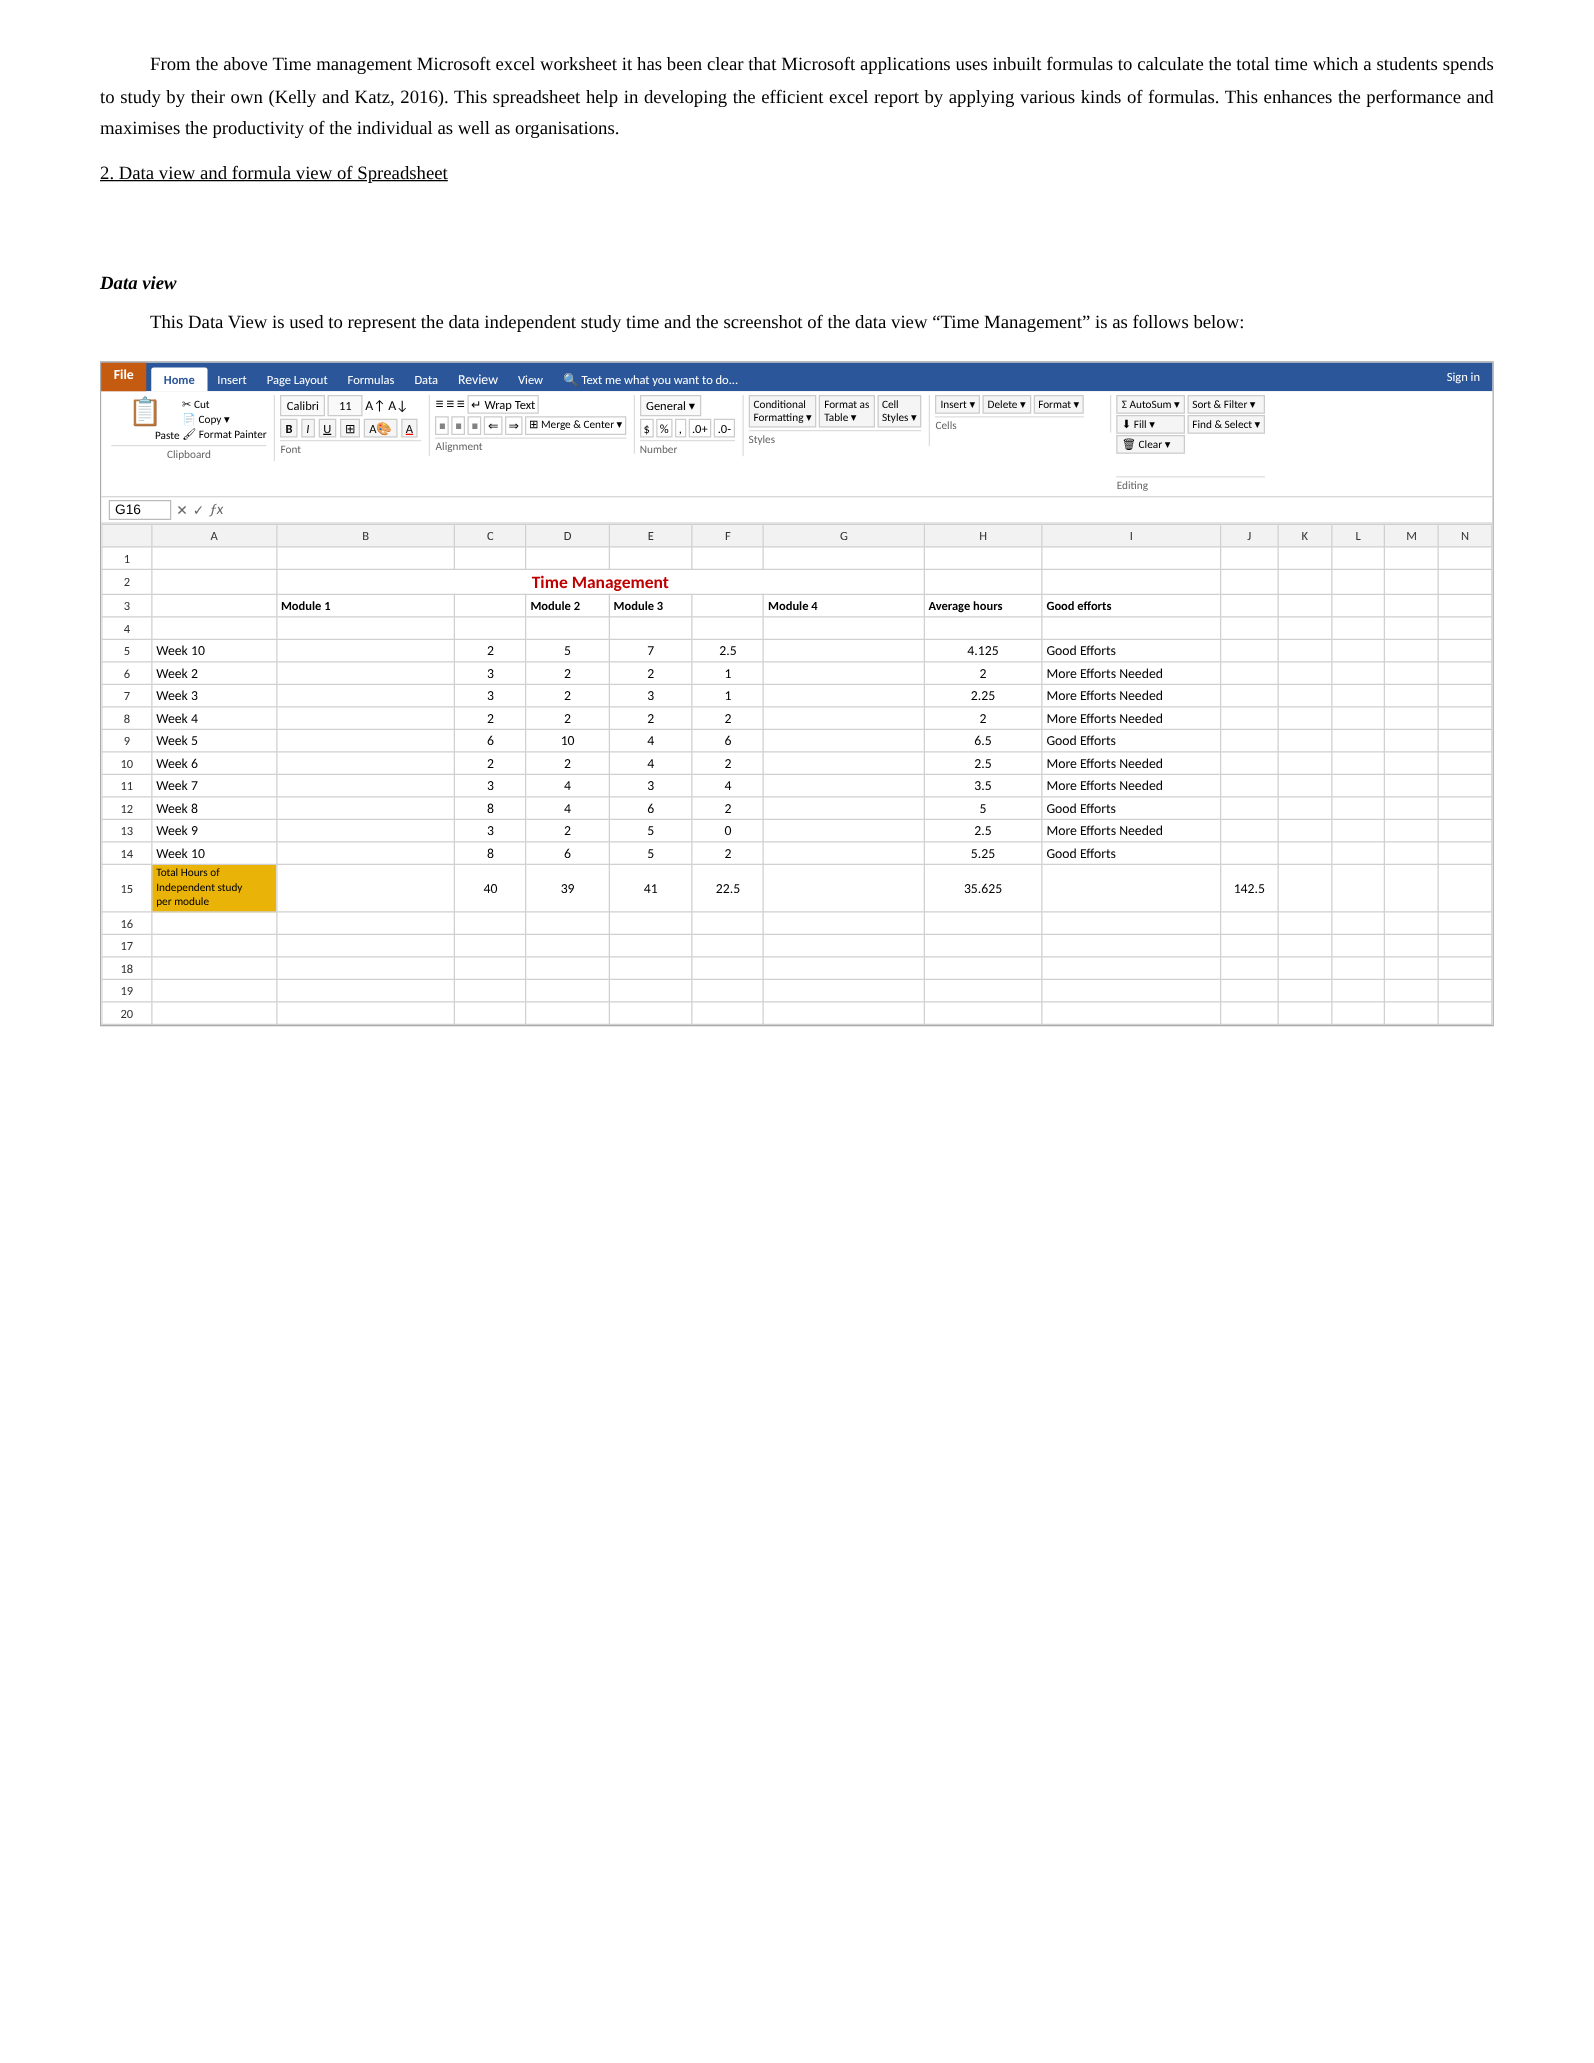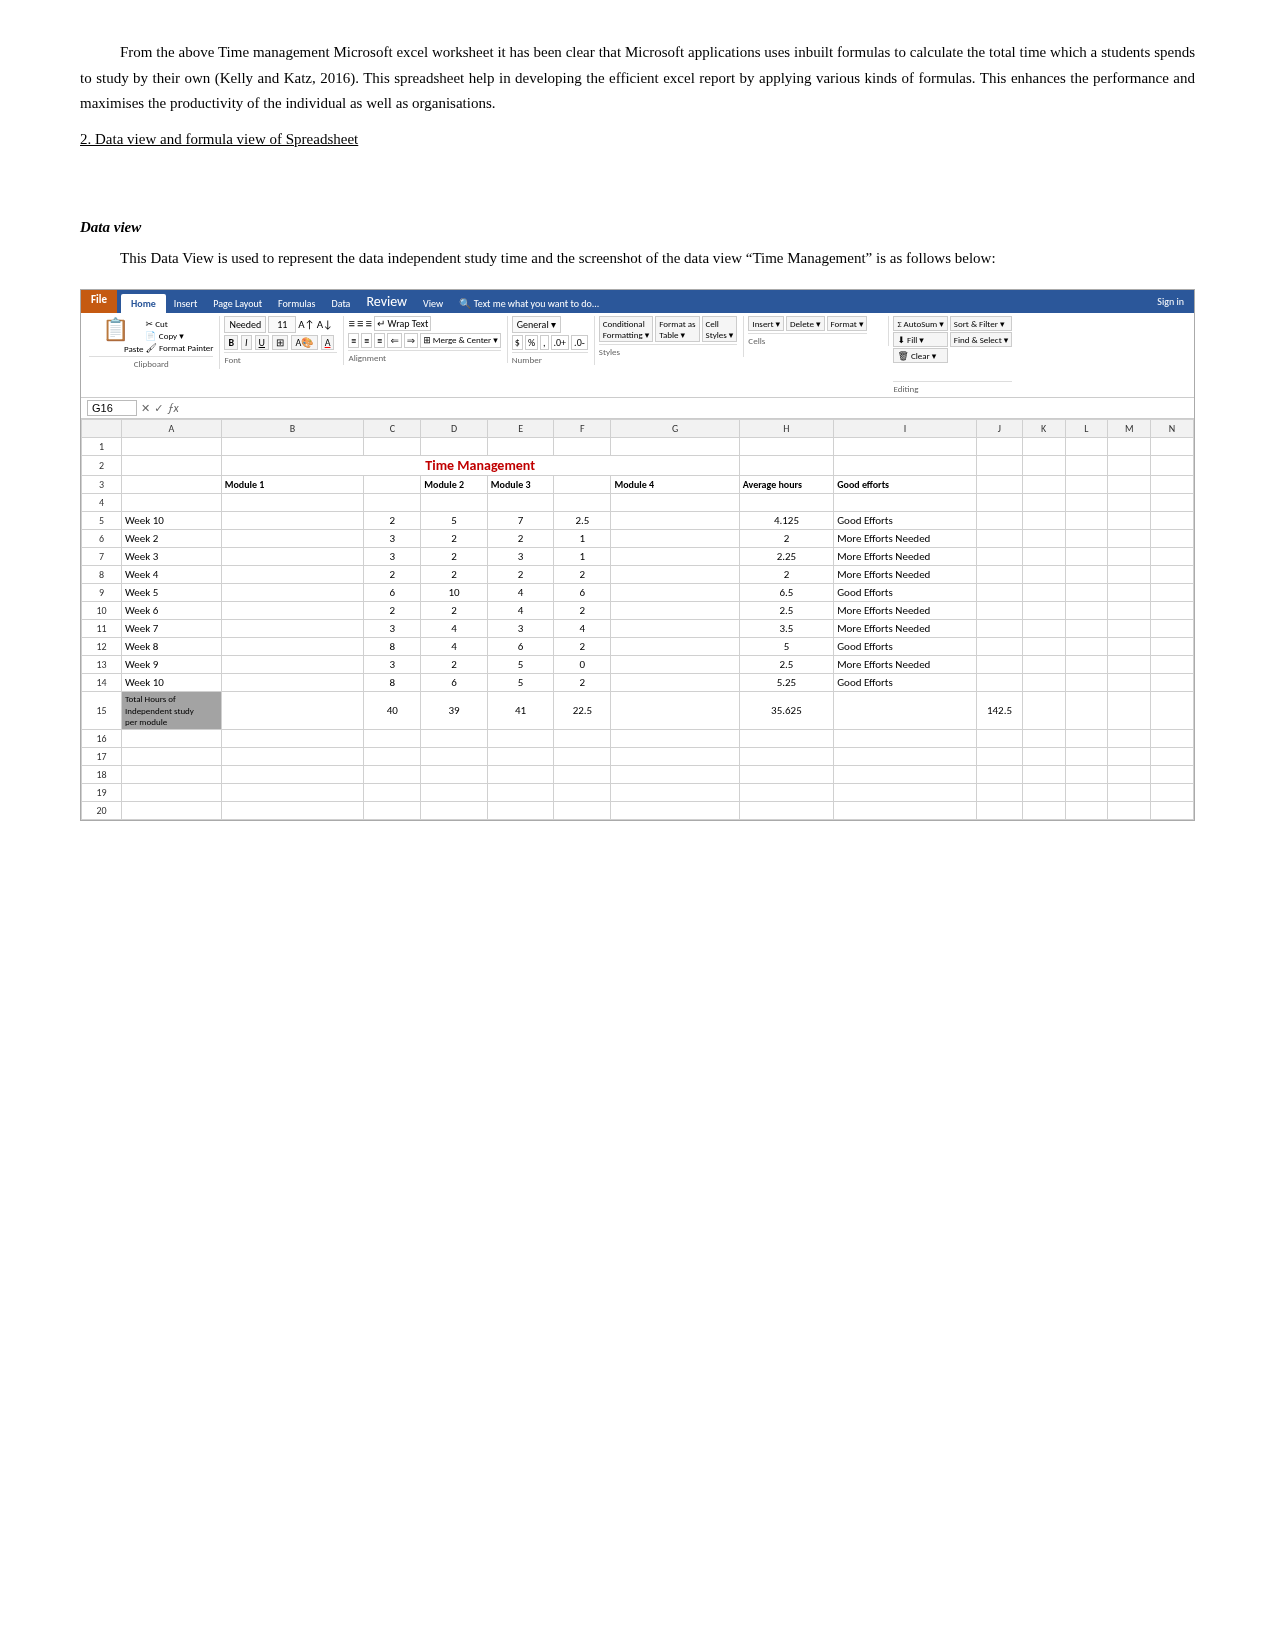--- a/index.html
+++ b/index.html
@@ -115,21 +115,21 @@
 <div class="excel-container">
 
   <div style="background:#2b579a; display:flex; align-items:stretch; padding:0; font-size:10px;">
     <div style="background:#c55a11; color:white; padding:3px 10px; font-size:11px; font-weight:bold; cursor:pointer;">File</div>
     <div style="display:flex; align-items:flex-end; flex:1; padding: 0 4px;">
       <div style="background:#fff; color:#2b579a; padding:3px 10px; font-weight:bold; font-size:10px; border-radius:2px 2px 0 0; margin-top:4px;">Home</div>
       <div style="color:#fff; padding:3px 8px; font-size:10px; cursor:pointer;">Insert</div>
       <div style="color:#fff; padding:3px 8px; font-size:10px; cursor:pointer;text-align:right;">Page Layout</div>
       <div style="color:#fff; padding:3px 8px; font-size:10px; cursor:pointer;">Formulas</div>
       <div style="color:#fff; padding:3px 8px; font-size:10px; cursor:pointer;">Data</div>
-      <div style="color:#fff; padding:3px 8px; font-size:14px; cursor:pointer;">Review</div>
+      <div style="color:#fff; padding:3px 8px; font-size:11px; cursor:pointer;">Review</div>
       <div style="color:#fff; padding:3px 8px; font-size:10px; cursor:pointer;">View</div>
       <div style="color:#fff; padding:3px 8px; font-size:10px; cursor:pointer;">🔍 Text me what you want to do...</div>
     </div>
     <div style="color:#fff; padding:3px 10px; font-size:10px; align-self:center;">Sign in</div>
   </div>
 
   <div style="background:#fff; border-bottom:1px solid #ccc; padding:3px 8px; display:flex; gap:4px; align-items:flex-start; min-height:60px;">
 
     <div style="display:flex; flex-direction:column; align-items:flex-start; border-right:1px solid #ddd; padding-right:6px; min-width:70px;">
       <div style="display:flex; align-items:center; gap:2px; flex-wrap:wrap;">
@@ -141,21 +141,21 @@
           <span style="cursor:pointer;">✂ Cut</span>
           <span style="cursor:pointer;">📄 Copy ▾</span>
           <span style="cursor:pointer;">🖌 Format Painter</span>
         </div>
       </div>
       <div style="font-size:9px; color:#666; margin-top:2px; text-align:center; width:100%; border-top:1px solid #ddd; padding-top:1px;">Clipboard</div>
     </div>
 
     <div style="display:flex; flex-direction:column; border-right:1px solid #ddd; padding-right:6px; min-width:120px;">
       <div style="display:flex; align-items:center; gap:2px; font-size:10px;">
-        <span style="border:1px solid #ccc; padding:1px 4px; background:#f9f9f9;">Needed</span>
+        <span style="border:1px solid #ccc; padding:1px 4px; background:#f9f9f9;">Calibri</span>
         <span style="border:1px solid #ccc; padding:1px 4px; background:#f9f9f9; width:28px; text-align:center;">11</span>
         <span style="cursor:pointer; font-size:11px;">A↑</span>
         <span style="cursor:pointer; font-size:11px;">A↓</span>
       </div>
       <div style="display:flex; align-items:center; gap:3px; font-size:10px; margin-top:2px;">
         <b style="cursor:pointer; border:1px solid #ccc; padding:0 3px; background:#f5f5f5;">B</b>
         <i style="cursor:pointer; border:1px solid #ccc; padding:0 3px; background:#f5f5f5;">I</i>
         <u style="cursor:pointer; border:1px solid #ccc; padding:0 3px; background:#f5f5f5;">U</u>
         <span style="cursor:pointer; border:1px solid #ccc; padding:0 3px; background:#f5f5f5;">⊞</span>
         <span style="cursor:pointer; border:1px solid #ccc; padding:0 3px; background:#f5f5f5;">A🎨</span>
@@ -505,21 +505,21 @@
           <td>Good Efforts</td>
           <td></td>
             <td></td>
             <td></td>
             <td></td>
             <td></td>
         </tr>
 
         <tr style="background:#fff9e6;">
           <td class="row-header">15</td>
-          <td style="background:#a3a3a3; font-size:9px; white-space:normal; line-height:1.3;">Total Hours of<br>Independent study<br>per module</td>
+          <td style="background:#eab308; font-size:9px; white-space:normal; line-height:1.3;">Total Hours of<br>Independent study<br>per module</td>
           <td></td>
           <td class="num-cell">40</td>
           <td class="num-cell">39</td>
           <td class="num-cell">41</td>
           <td class="num-cell">22.5</td>
           <td></td>
           <td class="num-cell">35.625</td>
           <td></td>
           <td class="num-cell">142.5</td>
           <td></td>

